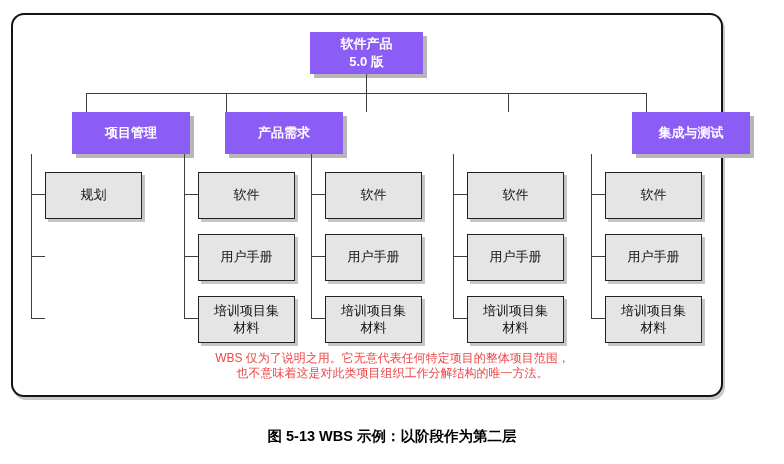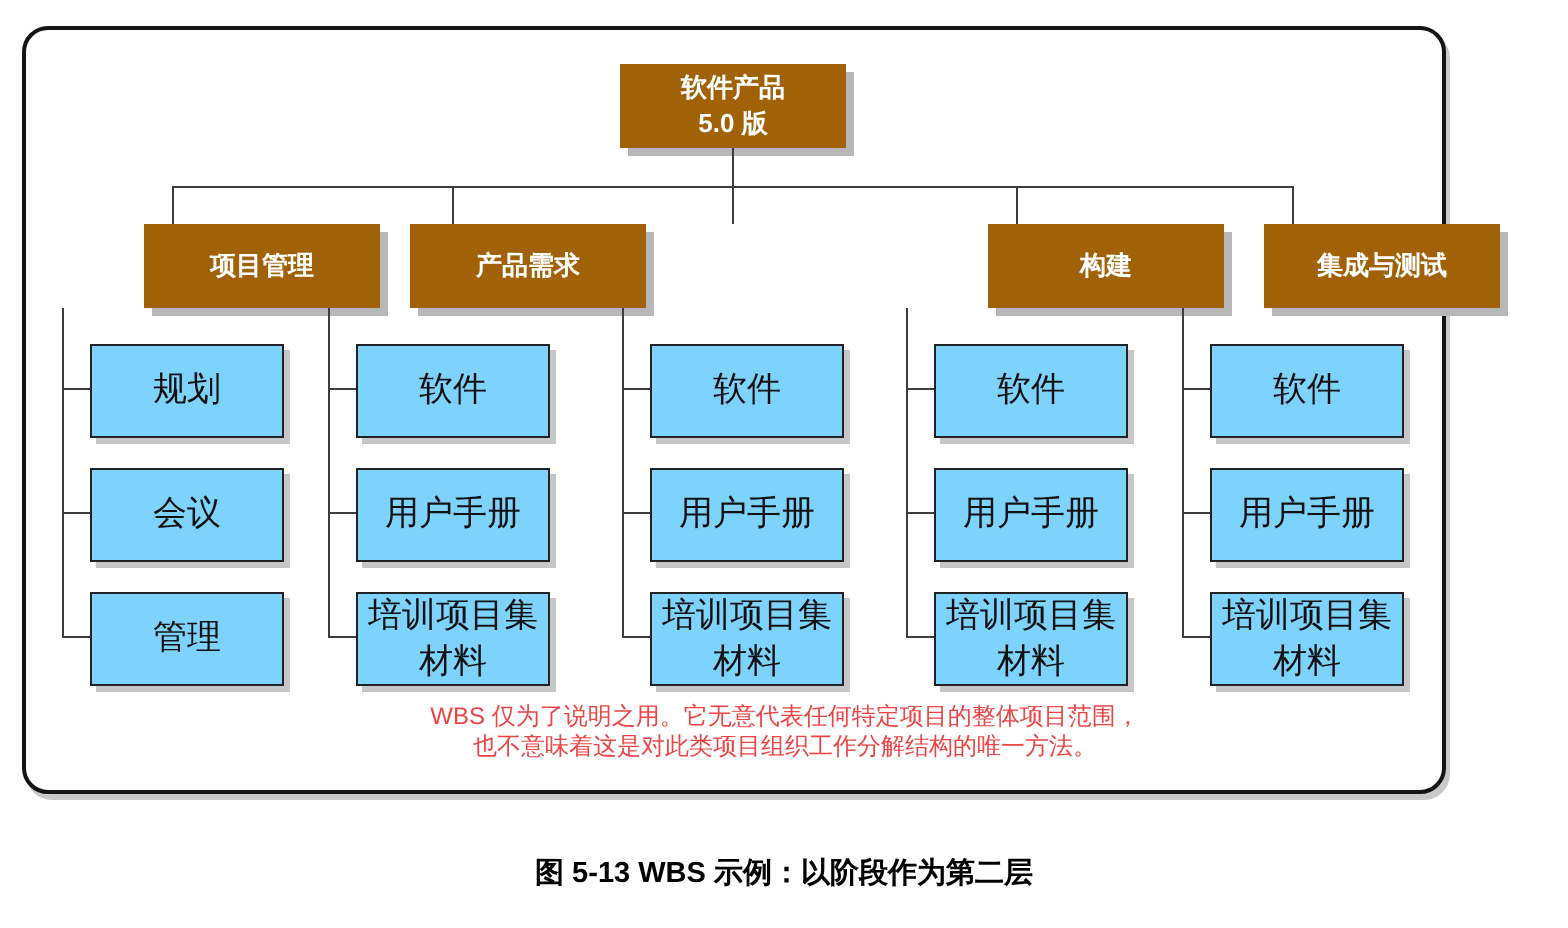--- a/index.html
+++ b/index.html
@@ -8,39 +8,39 @@
     font-family:"Liberation Sans","DejaVu Sans",sans-serif;color:#111;
     overflow:hidden;
   }
   .frame{
     position:absolute;left:11px;top:13px;width:708px;height:380px;
     border:2px solid #141414;border-radius:13px;
     box-shadow:2px 3px 0 #c9c9c9;background:#fff;
   }
   .line{position:absolute;background:#3d3d3d;}
   .root-box,.phase-box{
-    position:absolute;background:#a16207;color:#ffffff;
+    position:absolute;background:#8b5cf6;color:#ffffff;
     display:flex;align-items:center;justify-content:center;text-align:center;
     font-weight:bold;font-size:13px;line-height:1.4;white-space:pre-line;
     box-shadow:4px 4px 0 #b7b7b7;
   }
   .root-box{left:310px;top:32px;width:113px;height:42px;}
   .phase-col{position:absolute;top:112px;width:118px;height:232px;}
   .phase-box{left:0;top:0;width:118px;height:42px;margin-left:45px;}
   .col-vline{left:4px;top:42px;width:1px;height:165px;}
   .stub{left:4px;width:14px;height:1px;}
   .stub.s0{top:82px;} .stub.s1{top:144px;} .stub.s2{top:206px;}
   .child-box{
-    position:absolute;left:18px;width:95px;height:45px;background:#7dd3fc;
+    position:absolute;left:18px;width:95px;height:45px;background:#e5e5e5;
     border:1px solid #222;box-shadow:3px 3px 0 #c6c6c6;
     display:flex;align-items:center;justify-content:center;text-align:center;
-    font-size:17px;line-height:1.3;white-space:pre-line;color:#111;
+    font-size:13px;line-height:1.3;white-space:pre-line;color:#111;
   }
   .child-box.c0{top:60px;} .child-box.c1{top:122px;} .child-box.c2{top:184px;}
-  .col0{left:27px;} .col1{left:160px;} .col2{left:307px;} .col3{left:449px;} .col4{left:587px;text-decoration:underline;}
+  .col0{left:27px;} .col1{left:180px;} .col2{left:307px;} .col3{left:449px;} .col4{left:587px;text-decoration:underline;}
   .root-drop{left:366px;top:74px;width:1px;height:20px;}
   .top-hline{left:86px;top:93px;width:561px;height:1px;}
   .top-stub{top:93px;width:1px;height:19px;}
   .ts0{left:86px;} .ts1{left:226px;} .ts2{left:366px;} .ts3{left:508px;} .ts4{left:646px;}
   .note{
     position:absolute;left:12px;top:351px;width:711px;padding-left:50px;
     box-sizing:border-box;text-align:center;font-size:12px;line-height:15px;
     color:#ef4444;white-space:pre-line;
   }
   .caption{
@@ -66,22 +66,20 @@
   <div class="line top-stub ts3"></div>
   <div class="line top-stub ts4"></div>
 
   <div class="phase-col col0">
     <div class="phase-box">项目管理</div>
     <div class="line col-vline"></div>
     <div class="line stub s0"></div>
     <div class="line stub s1"></div>
     <div class="line stub s2"></div>
     <div class="child-box c0">规划</div>
-    <div class="child-box c1">会议</div>
-    <div class="child-box c2">管理</div>
   </div>
 
   <div class="phase-col col1">
     <div class="phase-box">产品需求</div>
     <div class="line col-vline"></div>
     <div class="line stub s0"></div>
     <div class="line stub s1"></div>
     <div class="line stub s2"></div>
     <div class="child-box c0">软件</div>
     <div class="child-box c1">用户手册</div>
@@ -94,21 +92,20 @@
     <div class="line stub s0"></div>
     <div class="line stub s1"></div>
     <div class="line stub s2"></div>
     <div class="child-box c0">软件</div>
     <div class="child-box c1">用户手册</div>
     <div class="child-box c2">培训项目集
 材料</div>
   </div>
 
   <div class="phase-col col3">
-    <div class="phase-box">构建</div>
     <div class="line col-vline"></div>
     <div class="line stub s0"></div>
     <div class="line stub s1"></div>
     <div class="line stub s2"></div>
     <div class="child-box c0">软件</div>
     <div class="child-box c1">用户手册</div>
     <div class="child-box c2">培训项目集
 材料</div>
   </div>
 

